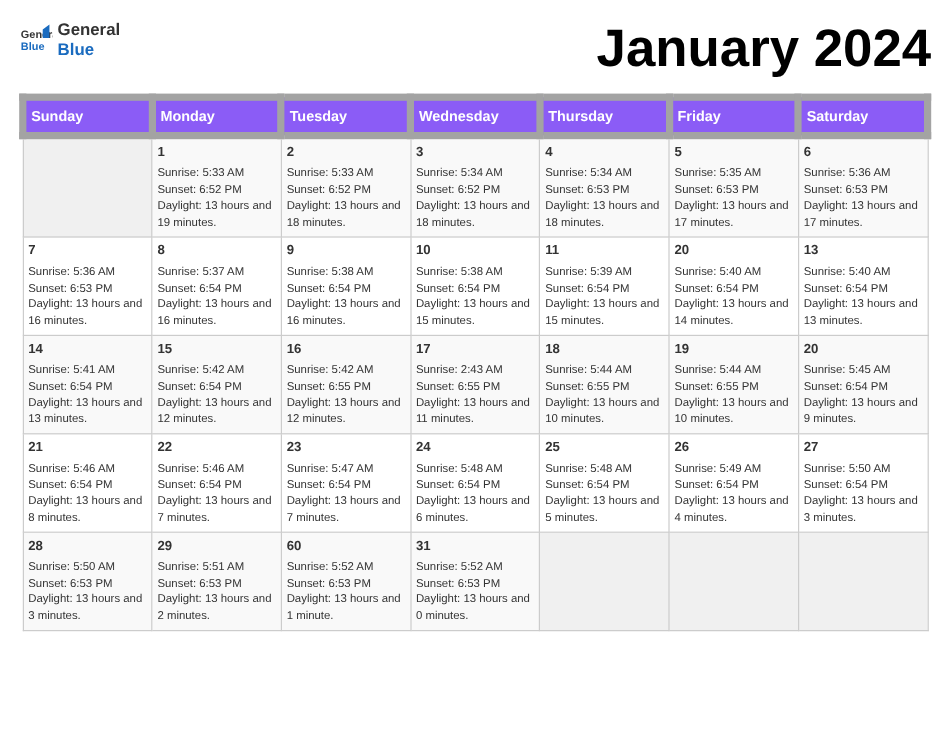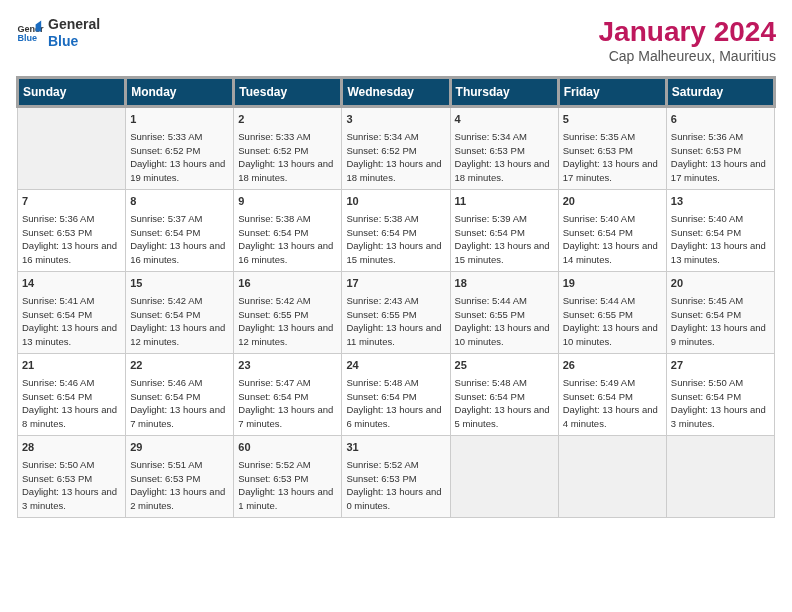--- a/index.html
+++ b/index.html
@@ -22,41 +22,41 @@
       gap: 4px;
     }
     .logo-icon {
       width: 28px;
       height: 28px;
     }
     .title-block {
       text-align: right;
     }
     .calendar-title {
-      font-size: 28px;
+      font-size: 44px;
       font-weight: bold;
-      color: #be185d;
+      color: #000000;
     }
     .calendar-subtitle {
       font-size: 14px;
       color: #555;
     }
     table {
       width: 100%;
       border-collapse: collapse;
       font-size: 10px;
     }
     thead tr th {
-      background-color: #0c4a6e;
+      background-color: #8b5cf6;
       color: #fff;
       padding: 6px 4px;
       text-align: left;
       font-size: 12px;
       font-weight: bold;
-      border: 3px solid #a3a3a3;
+      border: 6px solid #a3a3a3;
     }
     tbody tr td {
       border: 1px solid #ccc;
       vertical-align: top;
       padding: 4px;
       height: 80px;
       width: 108px;
       color: #333;
       font-size: 9.5px;
       line-height: 1.45;
@@ -85,21 +85,20 @@
       <text x="2" y="32" font-size="13" font-weight="bold" fill="#1a6bbf">Blue</text>
       <polygon points="28,8 36,2 36,18 28,18" fill="#1a6bbf"></polygon>
     </svg>
     <div>
       <div style="font-size:14px;font-weight:bold;color:#333;line-height:1.2">General</div>
       <div style="font-size:14px;font-weight:bold;color:#1a6bbf;line-height:1.2">Blue</div>
     </div>
   </div>
   <div class="title-block">
     <div class="calendar-title">January 2024</div>
-    <div class="calendar-subtitle">Cap Malheureux, Mauritius</div>
   </div>
 </div>
 
 <table>
   <thead>
     <tr>
       <th>Sunday</th>
       <th>Monday</th>
       <th>Tuesday</th>
       <th>Wednesday</th>

